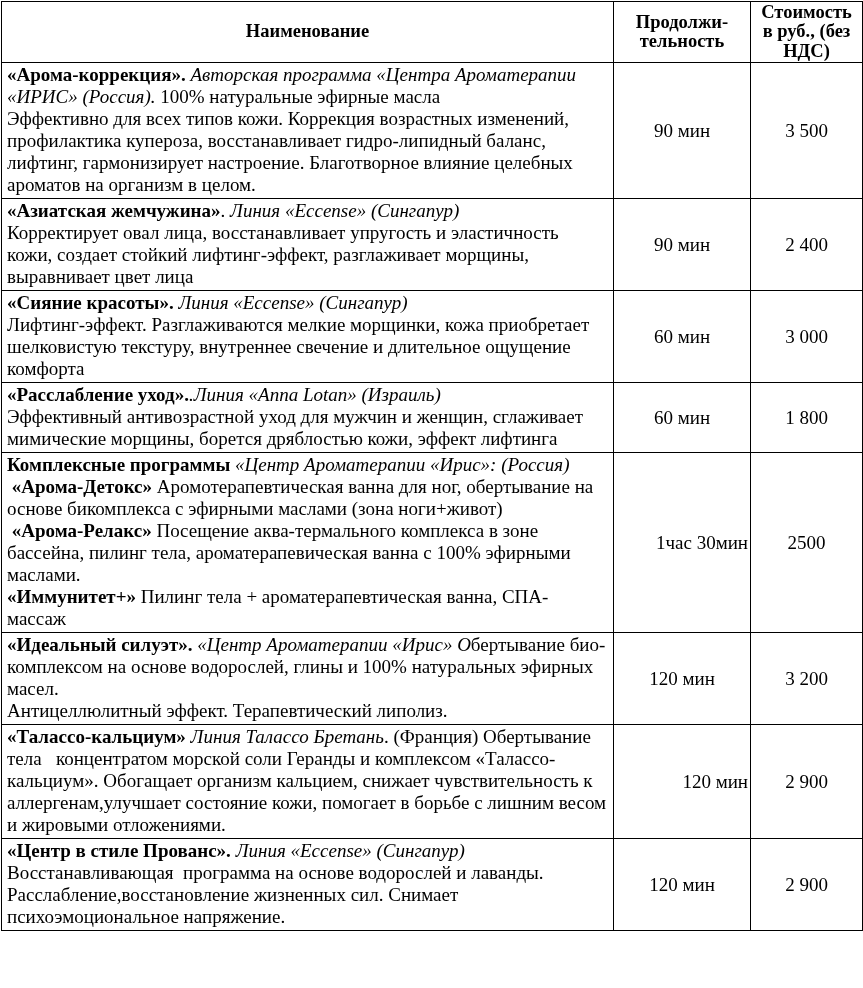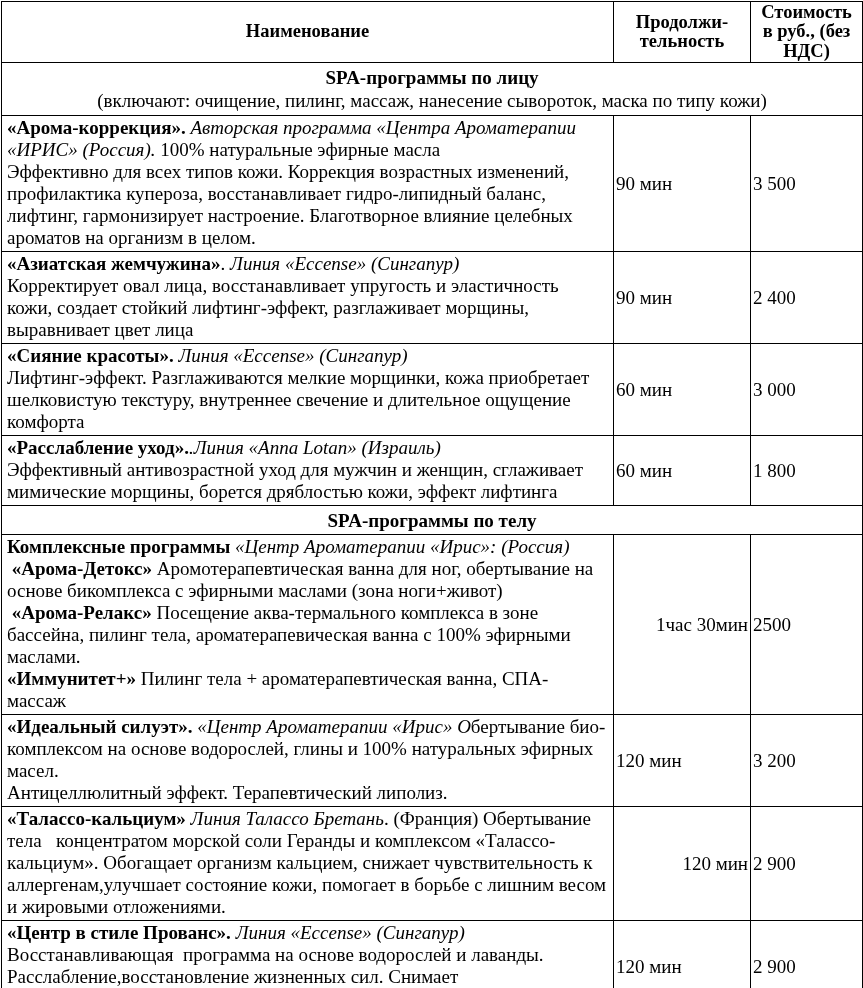--- a/index.html
+++ b/index.html
@@ -43,21 +43,21 @@
     line-height: 22px;
     text-align: left;
     vertical-align: top;
     padding: 1px 6px 2px 5px;
     white-space: pre-wrap;
     margin-top: 24px;
   }
   td.dur, td.price {
     font-size: 19px;
     line-height: 22px;
-    text-align: left;
+    text-align: center;
     vertical-align: middle;
     padding: 2px;
     white-space: nowrap;
   }
   td.dur.left {
     text-align: right;
     padding-left: 11px;
   }
   td.section-cell {
     padding: 3px 4px 2px 4px;
@@ -91,26 +91,20 @@
         <th>Наименование</th>
         <th>Продолжи-
 тельность</th>
         <th>Стоимость
 в руб., (без
 НДС)</th>
       </tr>
     </thead>
     <tbody id="table-body">
         <tr>
-          <td colspan="3" class="section-cell">
-            <div class="section-title">SPA-программы по лицу</div>
-            <div class="section-sub">(включают: очищение, пилинг, массаж, нанесение сывороток, маска по типу кожи)</div>
-          </td>
-        </tr>
-        <tr>
           <td class="name"><span class="seg-b">«Арома-коррекция». </span><span class="seg-i">Авторская программа «Центра Ароматерапии «ИРИС» (Россия). </span><span class="seg-r">100% натуральные эфирные масла
 Эффективно для всех типов кожи. Коррекция возрастных изменений, профилактика купероза, восстанавливает гидро-липидный баланс, лифтинг, гармонизирует настроение. Благотворное влияние целебных ароматов на организм в целом.</span></td>
           <td class="dur">90 мин</td>
           <td class="price">3 500</td>
         </tr>
         <tr>
           <td class="name"><span class="seg-b">«Азиатская жемчужина»</span><span class="seg-r">. </span><span class="seg-i">Линия «Eccense» (Сингапур)</span><span class="seg-r">
 Корректирует овал лица, восстанавливает упругость и эластичность кожи, создает стойкий лифтинг-эффект, разглаживает морщины, выравнивает цвет лица</span></td>
           <td class="dur">90 мин</td>
           <td class="price">2 400</td>
@@ -119,25 +113,20 @@
           <td class="name"><span class="seg-b">«Сияние красоты». </span><span class="seg-i">Линия «Eccense» (Сингапур)</span><span class="seg-r">
 Лифтинг-эффект. Разглаживаются мелкие морщинки, кожа приобретает шелковистую текстуру, внутреннее свечение и длительное ощущение комфорта</span></td>
           <td class="dur">60 мин</td>
           <td class="price">3 000</td>
         </tr>
         <tr>
           <td class="name"><span class="seg-b">«Расслабление уход».</span><span class="seg-i">.Линия «Anna Lotan» (Израиль)</span><span class="seg-r">
 Эффективный антивозрастной уход для мужчин и женщин, сглаживает мимические морщины, борется дряблостью кожи, эффект лифтинга</span></td>
           <td class="dur">60 мин</td>
           <td class="price">1 800</td>
-        </tr>
-        <tr>
-          <td colspan="3" class="section-cell">
-            <div class="section-title">SPA-программы по телу</div>
-          </td>
         </tr>
         <tr>
           <td class="name"><span class="seg-b">Комплексные программы </span><span class="seg-i">«Центр Ароматерапии «Ирис»: (Россия)</span><span class="seg-r">
  </span><span class="seg-b">«Арома-Детокс»</span><span class="seg-r"> Аромотерапевтическая ванна для ног, обертывание на основе бикомплекса с эфирными маслами (зона ноги+живот)
  </span><span class="seg-b">«Арома-Релакс»</span><span class="seg-r"> Посещение аква-термального комплекса в зоне бассейна, пилинг тела, ароматерапевическая ванна с 100% эфирными маслами.
 </span><span class="seg-b">«Иммунитет+»</span><span class="seg-r"> Пилинг тела + ароматерапевтическая ванна, СПА-массаж</span></td>
           <td class="dur left">1час 30мин</td>
           <td class="price">2500</td>
         </tr>
         <tr>

